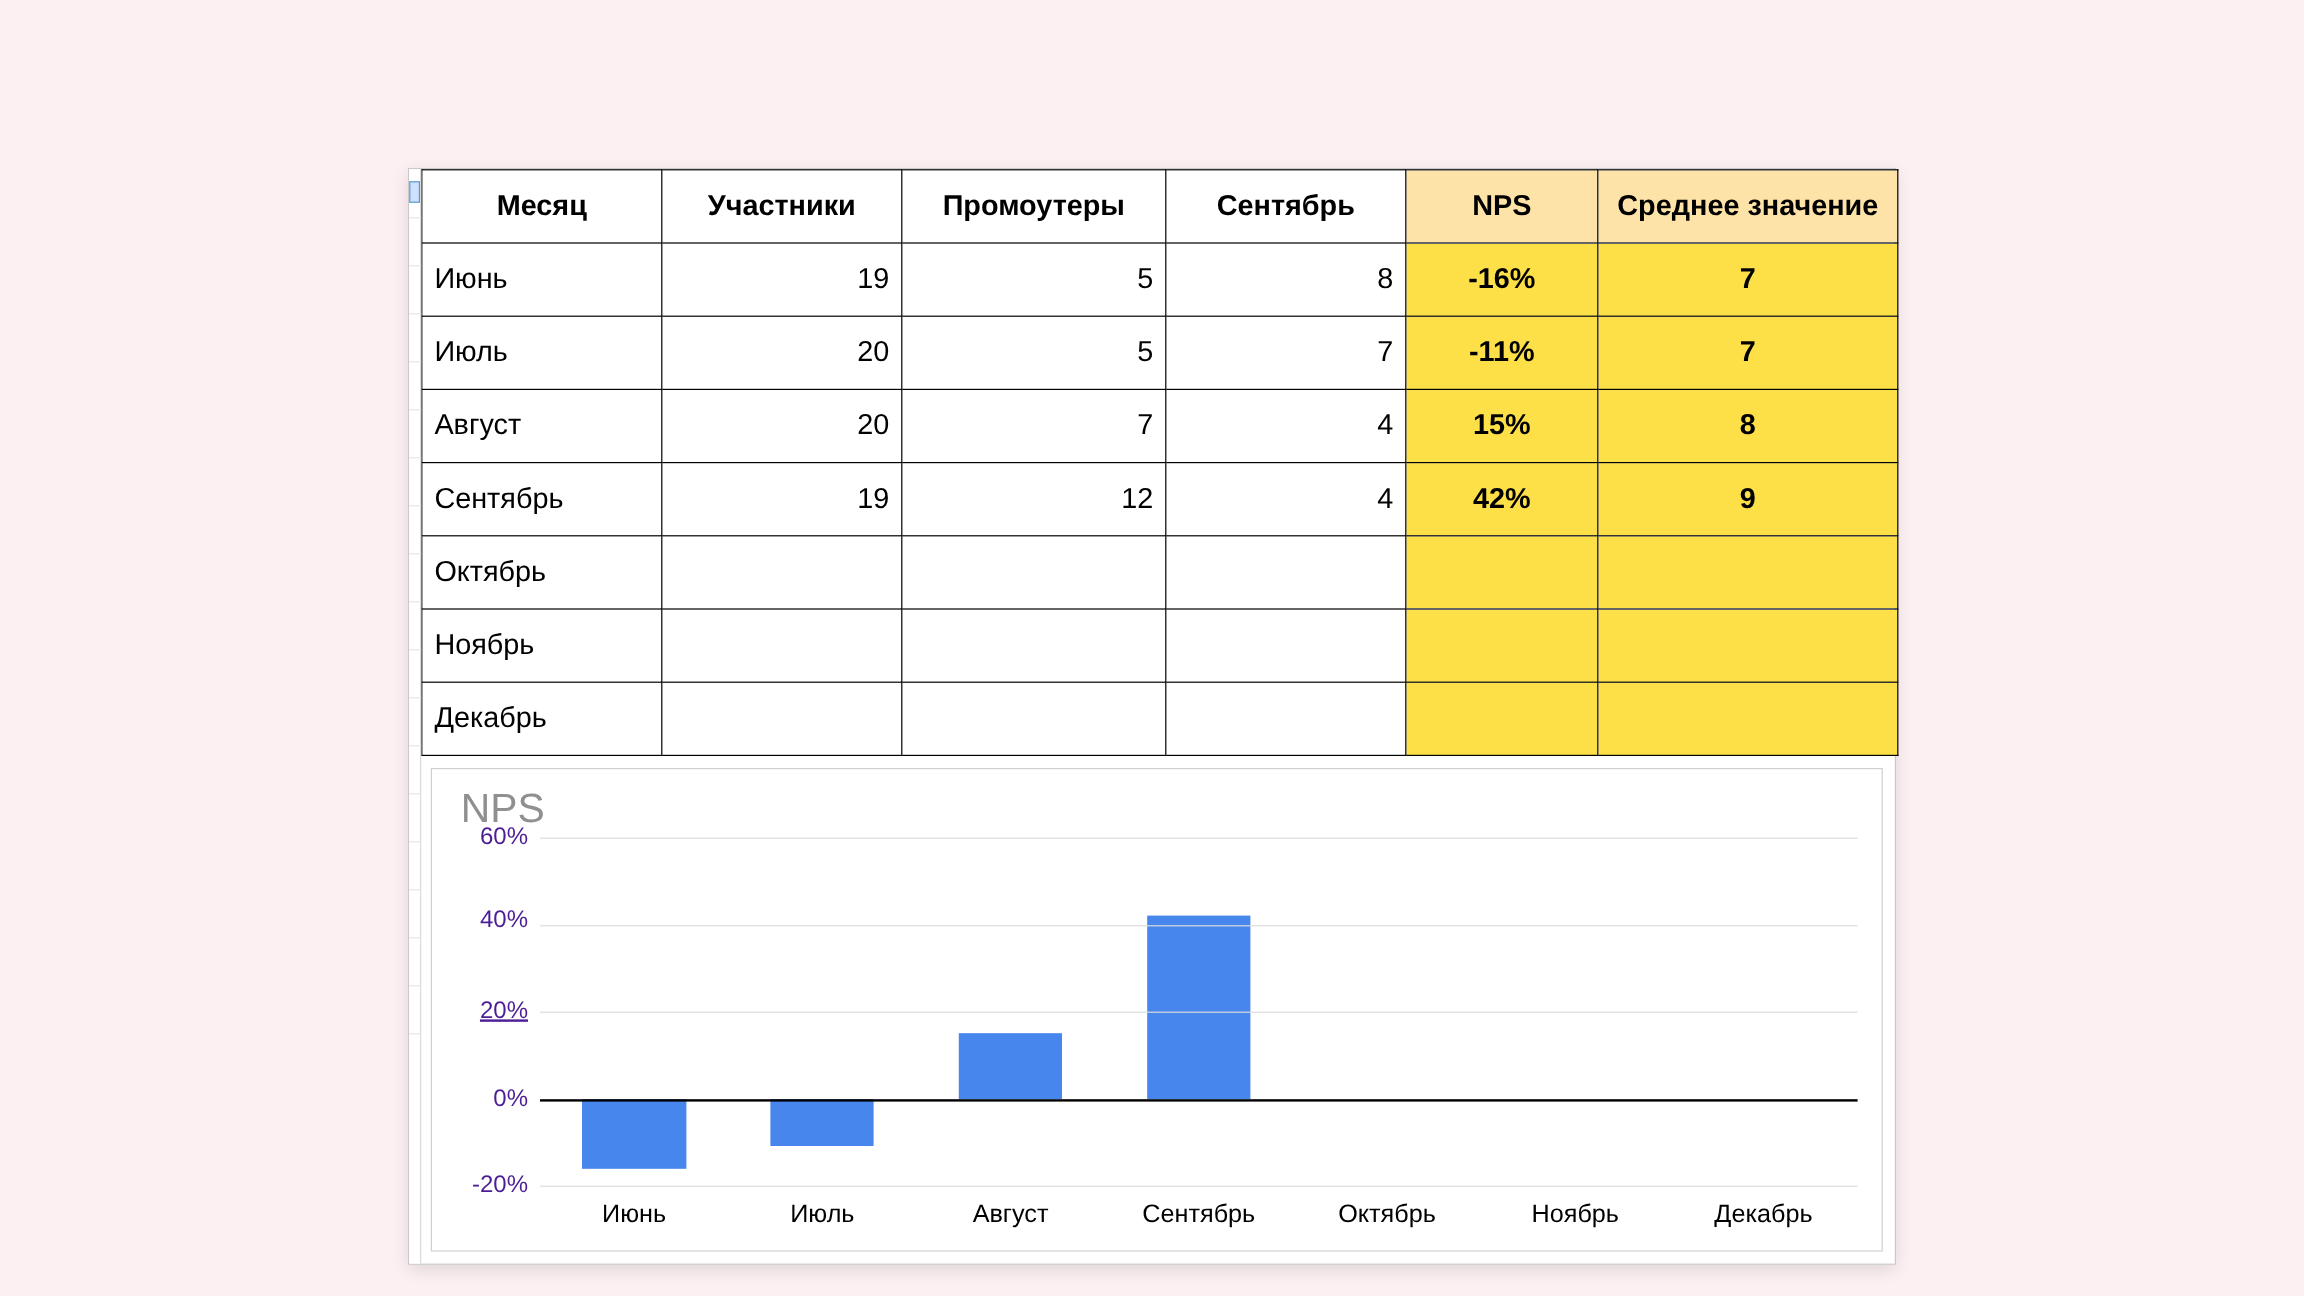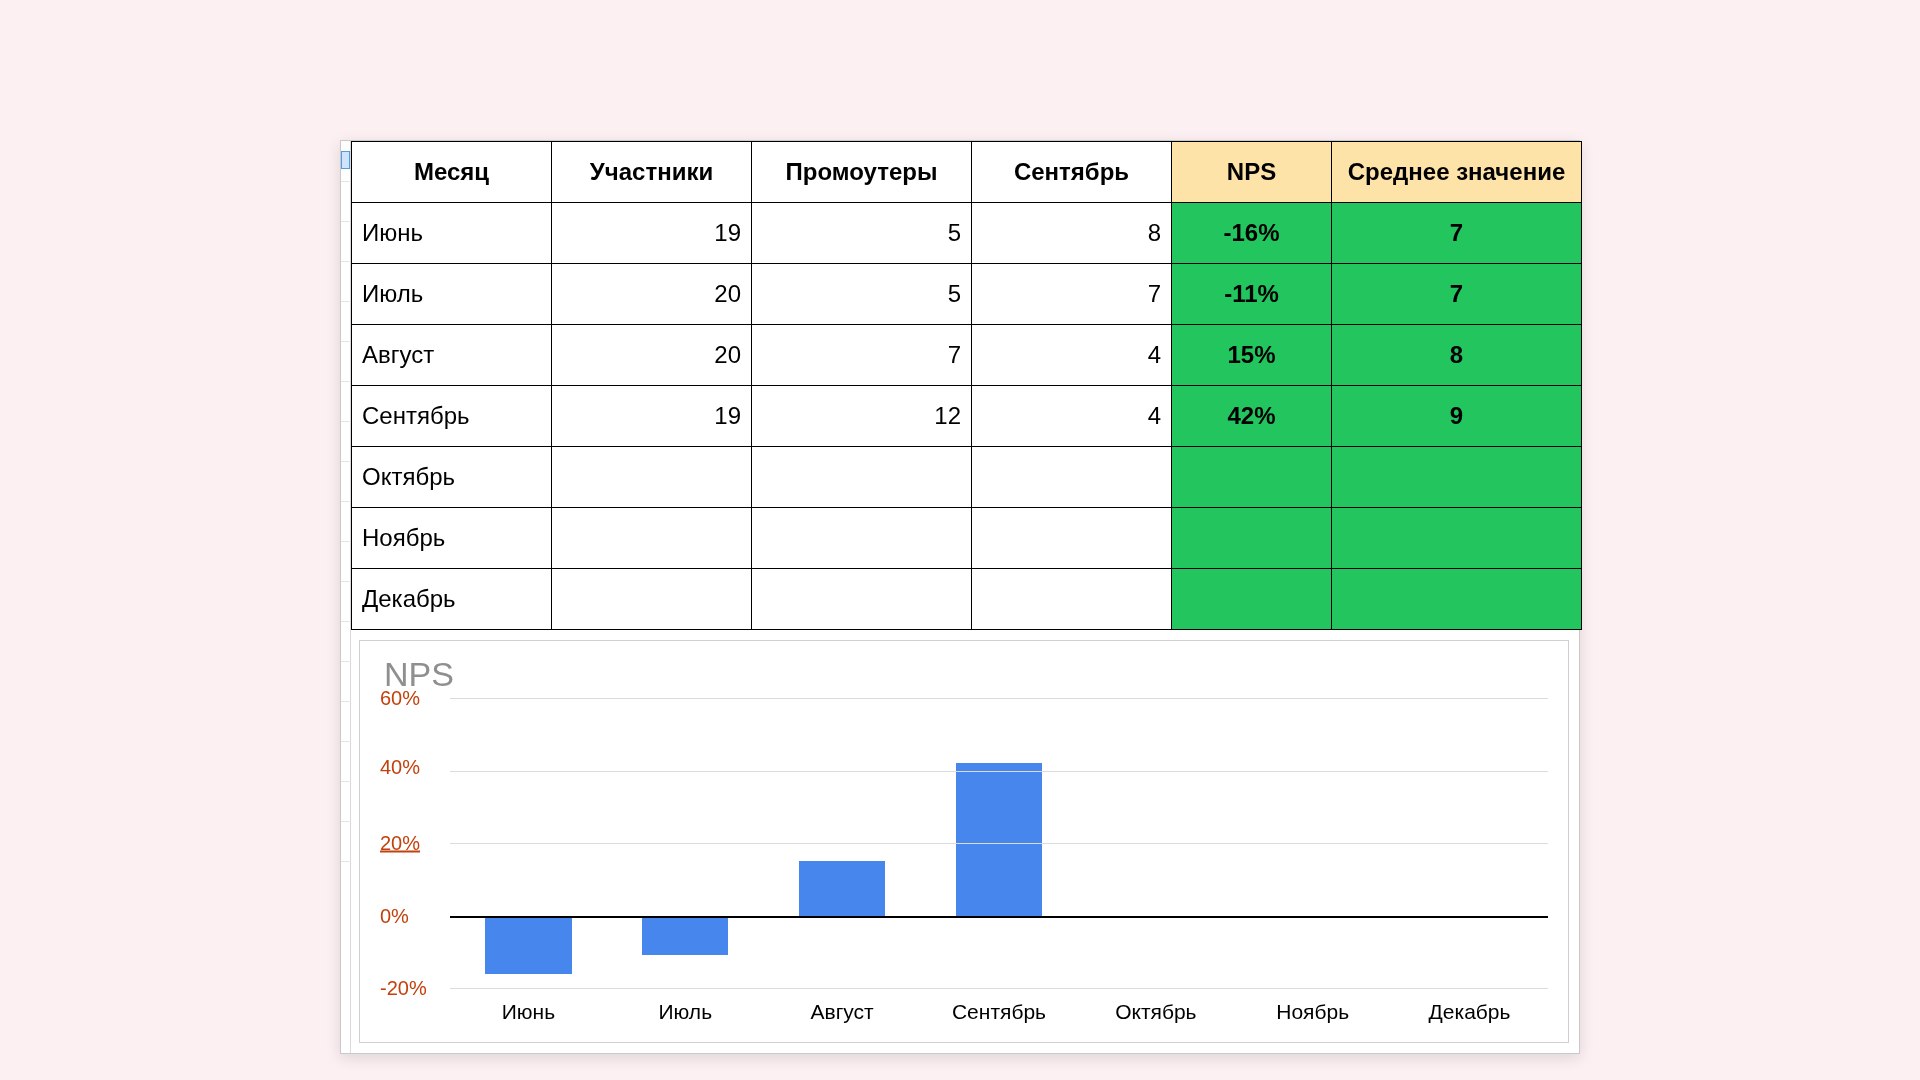--- a/index.html
+++ b/index.html
@@ -61,21 +61,21 @@
     overflow: hidden;
   }
   table.nps th {
     font-weight: bold;
     text-align: center;
     background: #ffffff;
   }
   table.nps th.hi { background: #fde3a7; }
   table.nps td.month { text-align: left; }
   table.nps td.num   { text-align: right; }
-  table.nps td.hi    { background: #22c55e; font-weight: bold; text-align: center; }
+  table.nps td.hi    { background: #fde047; font-weight: bold; text-align: center; }
 
   .col-month  { width: 200px; }
   .col-part   { width: 200px; }
   .col-prom   { width: 220px; }
   .col-crit   { width: 200px; }
   .col-nps    { width: 160px; }
   .col-avg    { width: 250px; }
 
   .chartbox {
     margin: 10px 10px 10px 18px;
@@ -102,22 +102,23 @@
     background: #dcdcdc;
   }
   .plot .zero {
     background: #000;
     height: 2px;
   }
   .ylab {
     position: absolute;
     left: -70px;
     width: 60px;
+    text-align: right;
     font-size: 20px;
-    color: #c2410c;
+    color: #4c1d95;
     transform: translateY(-50%);
   }
   .bars {
     position: absolute;
     inset: 0;
   }
   .bar {
     position: absolute;
     background: #4786ec;
   }

